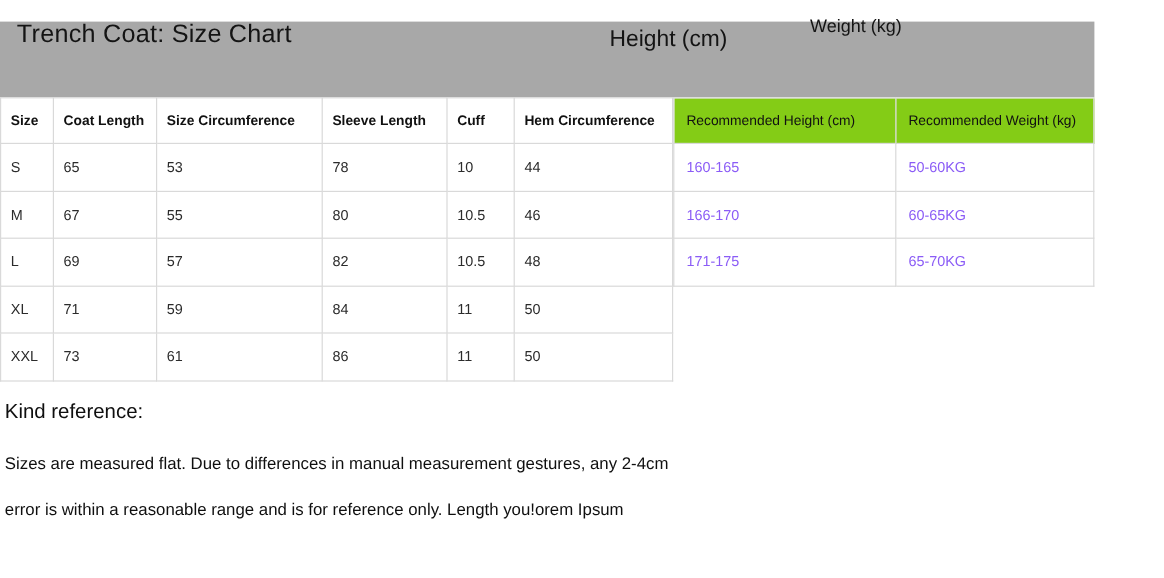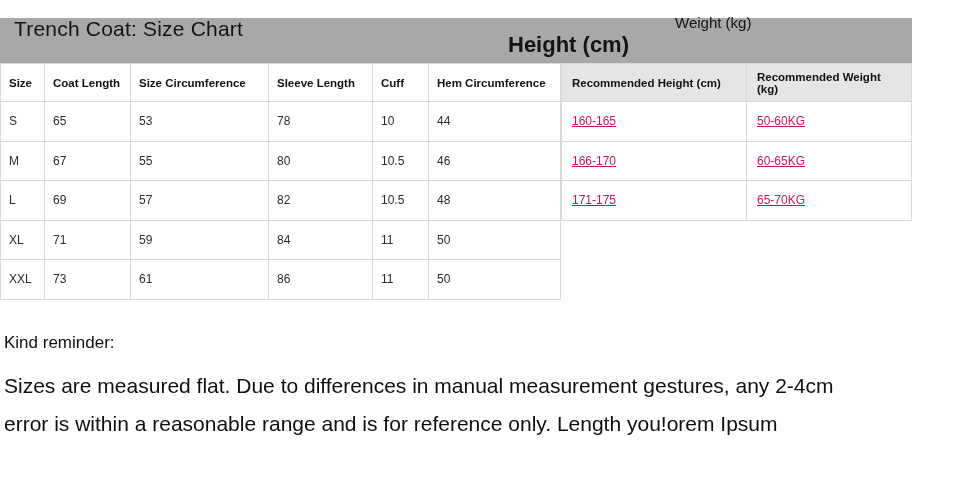--- a/index.html
+++ b/index.html
@@ -34,40 +34,39 @@
     left: 14px;
     top: 17px;
     font-size: 21px;
     color: #141414;
     letter-spacing: .2px;
     white-space: nowrap;
   }
   .header-height {
     position: absolute;
     left: 508px;
-    top: 32px;
-    font-size: 22px;
+    top: 22px;
+    font-size: 19px;
     color: #141414;
     white-space: nowrap;
-    font-weight: bold;
   }
   .header-weight {
     position: absolute;
     left: 675px;
     top: 14px;
     font-size: 15px;
     color: #141414;
     white-space: nowrap;
   }
 
   
   .tables {
     position: absolute;
     left: 0;
-    top: 63px;
+    top: 81px;
     width: 912px;
     display: flex;
     align-items: flex-start;
   }
   table {
     border-collapse: collapse;
     table-layout: fixed;
     font-size: 11.5px;
   }
   .left-table {
@@ -95,33 +94,32 @@
   .left-table td {
     height: 38.5px;
     padding: 0 8px;
     vertical-align: middle;
     font-size: 12px;
     color: #2b2b2b;
   }
   .right-table th {
     height: 37px;
     padding: 0 10px;
-    font-weight: bold;
+    font-weight: normal;
     font-size: 11.5px;
     color: #111;
-    background: #e5e5e5;
+    background: #84cc16;
     vertical-align: middle;
   }
   .right-table td {
     height: 38.5px;
     padding: 0 10px;
     vertical-align: middle;
     font-size: 12px;
-    color: #be185d;
-    text-decoration: underline;
+    color: #8b5cf6;
   }
 
   
   .c-size   { width: 44px; }
   .c-coat   { width: 86px; }
   .c-chest  { width: 138px; }
   .c-sleeve { width: 104px; }
   .c-cuff   { width: 56px; }
   .c-hem    { width: 132px; }
   
@@ -138,21 +136,21 @@
     top: 333px;
     width: 962px;
   }
   .note-title {
     font-size: 17px;
     color: #0f0f0f;
     margin: 0 0 14px 0;
     line-height: 20px;
   }
   .note-line {
-    font-size: 21px;
+    font-size: 14px;
     color: #0f0f0f;
     line-height: 38px;
     white-space: nowrap;
   }
 </style>
 </head>
 <body>
 
 <div class="page">
 
@@ -249,18 +247,18 @@
         <tr>
           <td>171-175</td>
           <td>65-70KG</td>
         </tr>
       </tbody>
     </table>
 
   </div>
 
   <div class="note">
-    <div class="note-title">Kind reminder:</div>
+    <div class="note-title">Kind reference:</div>
     <div class="note-line">Sizes are measured flat. Due to differences in manual measurement gestures, any 2-4cm</div>
     <div class="note-line">error is within a reasonable range and is for reference only. Length you!orem Ipsum</div>
   </div>
 
 </div>
 
 </body></html>

